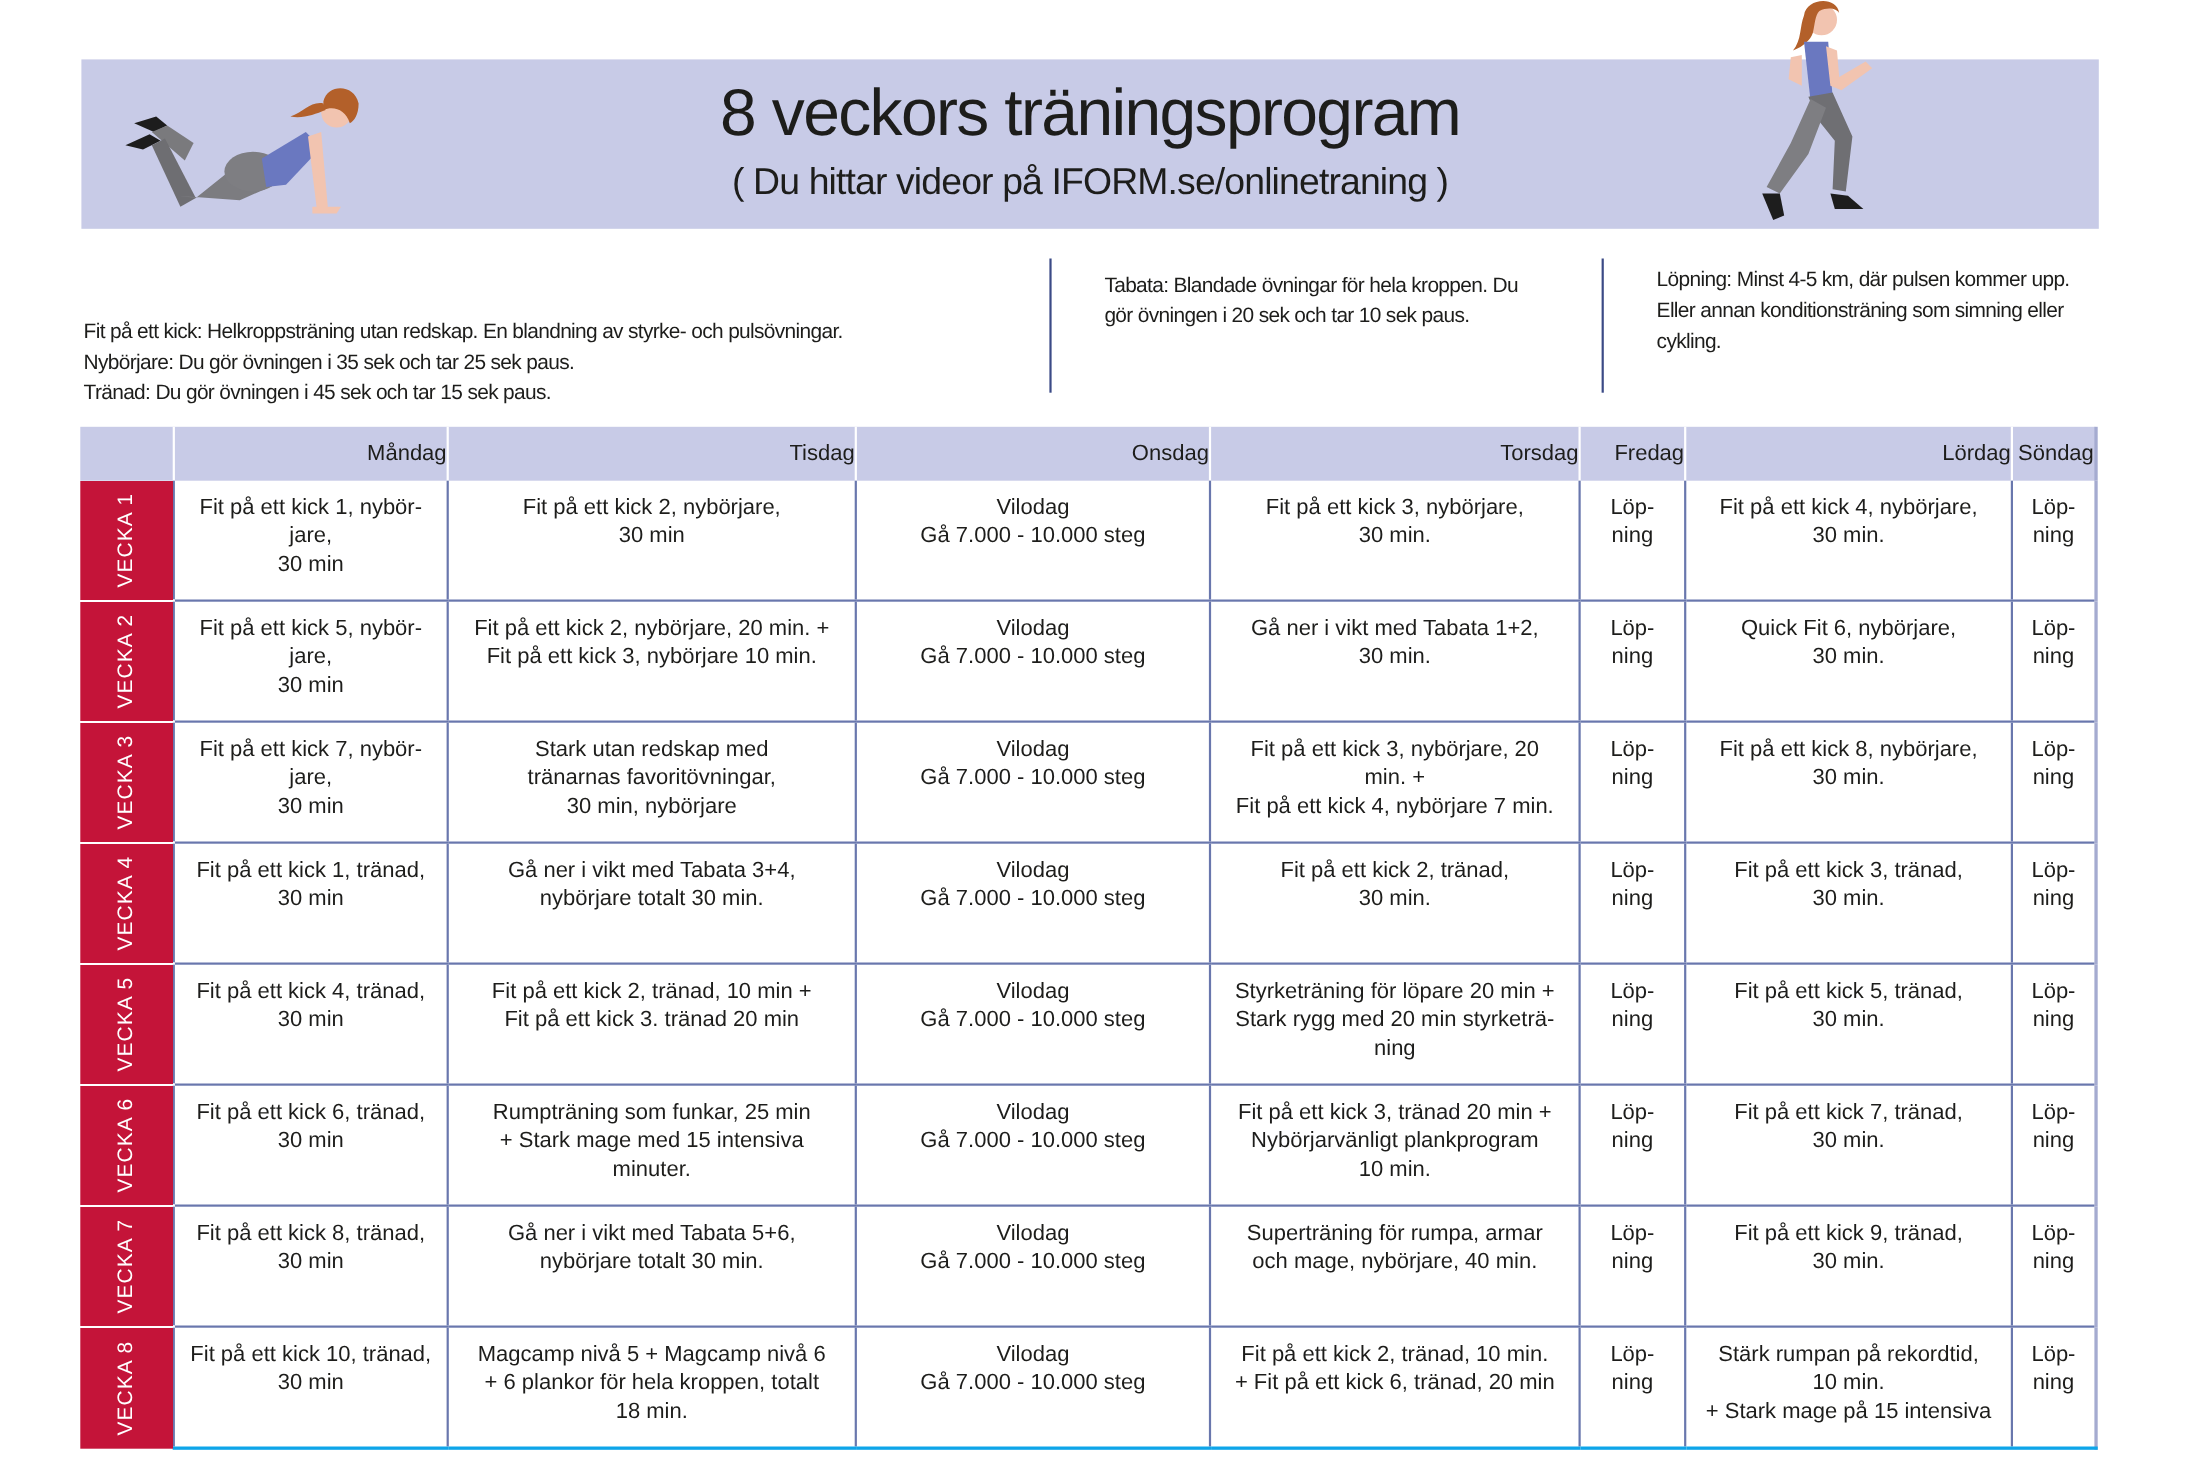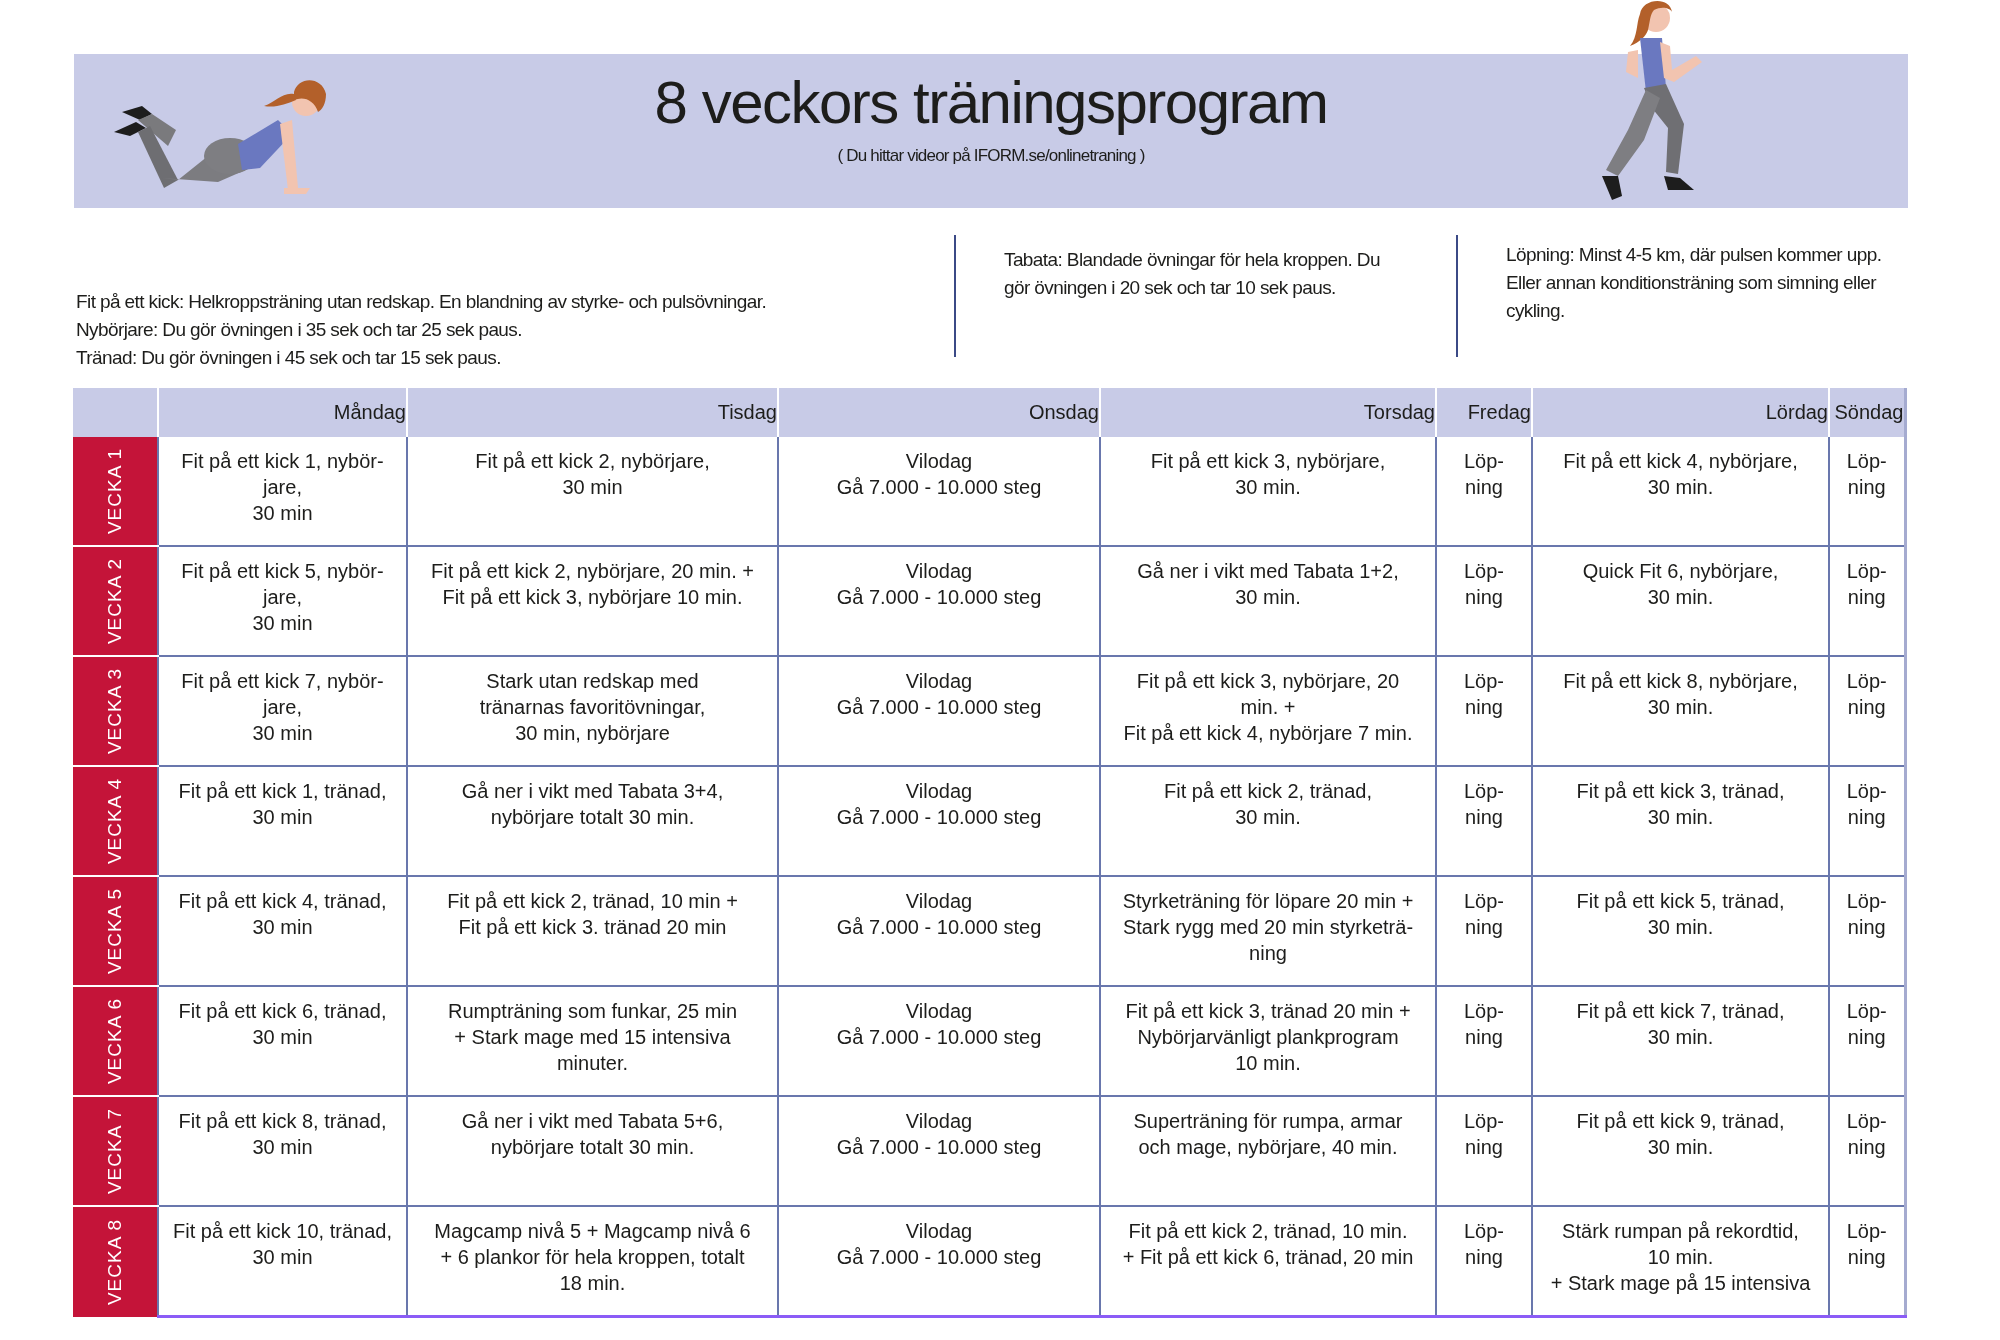--- a/index.html
+++ b/index.html
@@ -10,21 +10,21 @@
   .band {
     position: absolute; left: 74px; top: 54px; width: 1834px; height: 154px;
     background: #c8cbe7;
   }
   .title {
     position: absolute; left: 0; right: 0; top: 14px; text-align: center;
     font-size: 60px; letter-spacing: -1.5px; color: #1d1d1b;
   }
   .subtitle {
     position: absolute; left: 0; right: 0; top: 92px; text-align: center;
-    font-size: 17px; letter-spacing: -0.8px; color: #1d1d1b;
+    font-size: 34px; letter-spacing: -0.8px; color: #1d1d1b;
   }
   .fig { position: absolute; }
   .info {
     position: absolute; font-size: 19px; line-height: 28px; letter-spacing: -0.6px; color: #1d1d1b;
   }
   .divider { position: absolute; width: 2px; background: #3b4a86; top: 235px; height: 122px; }
 
   table.plan {
     position: absolute; left: 73px; top: 388px; width: 1832px;
     border-collapse: collapse; table-layout: fixed;
@@ -32,21 +32,21 @@
   table.plan th {
     background: #c8cbe7; font-weight: normal; font-size: 20px; height: 49px;
     border-left: 2px solid #ffffff; padding: 0; text-align: right; color: #1d1d1b;
   }
   table.plan th:first-child { border-left: none; }
   table.plan td {
     height: 97px; vertical-align: top; text-align: center;
     font-size: 20px; line-height: 26px; padding: 11px 8px 0 8px;
     border-left: 2px solid #6977ad; border-bottom: 2px solid #6977ad; color: #1d1d1b;
   }
-  table.plan tr:last-child td { border-bottom: 3px solid #8b5cf6; }
+  table.plan tr:last-child td { border-bottom: 3px solid #0ea5e9; }
   table.plan td.last { border-right: 3px solid #a5abd0; }
   table.plan th.last { border-right: 3px solid #a5abd0; margin-top: 16px; }
   table.plan td.week {
     background: #c41439; border-left: none; border-bottom: 2px solid #ffffff;
     padding: 0; position: relative; vertical-align: middle;
   }
   table.plan tr:last-child td.week { border-bottom: none; }
   .week-label {
     position: absolute; left: 50%; top: 50%;
     transform: translate(-50%, -50%) rotate(-90deg);

